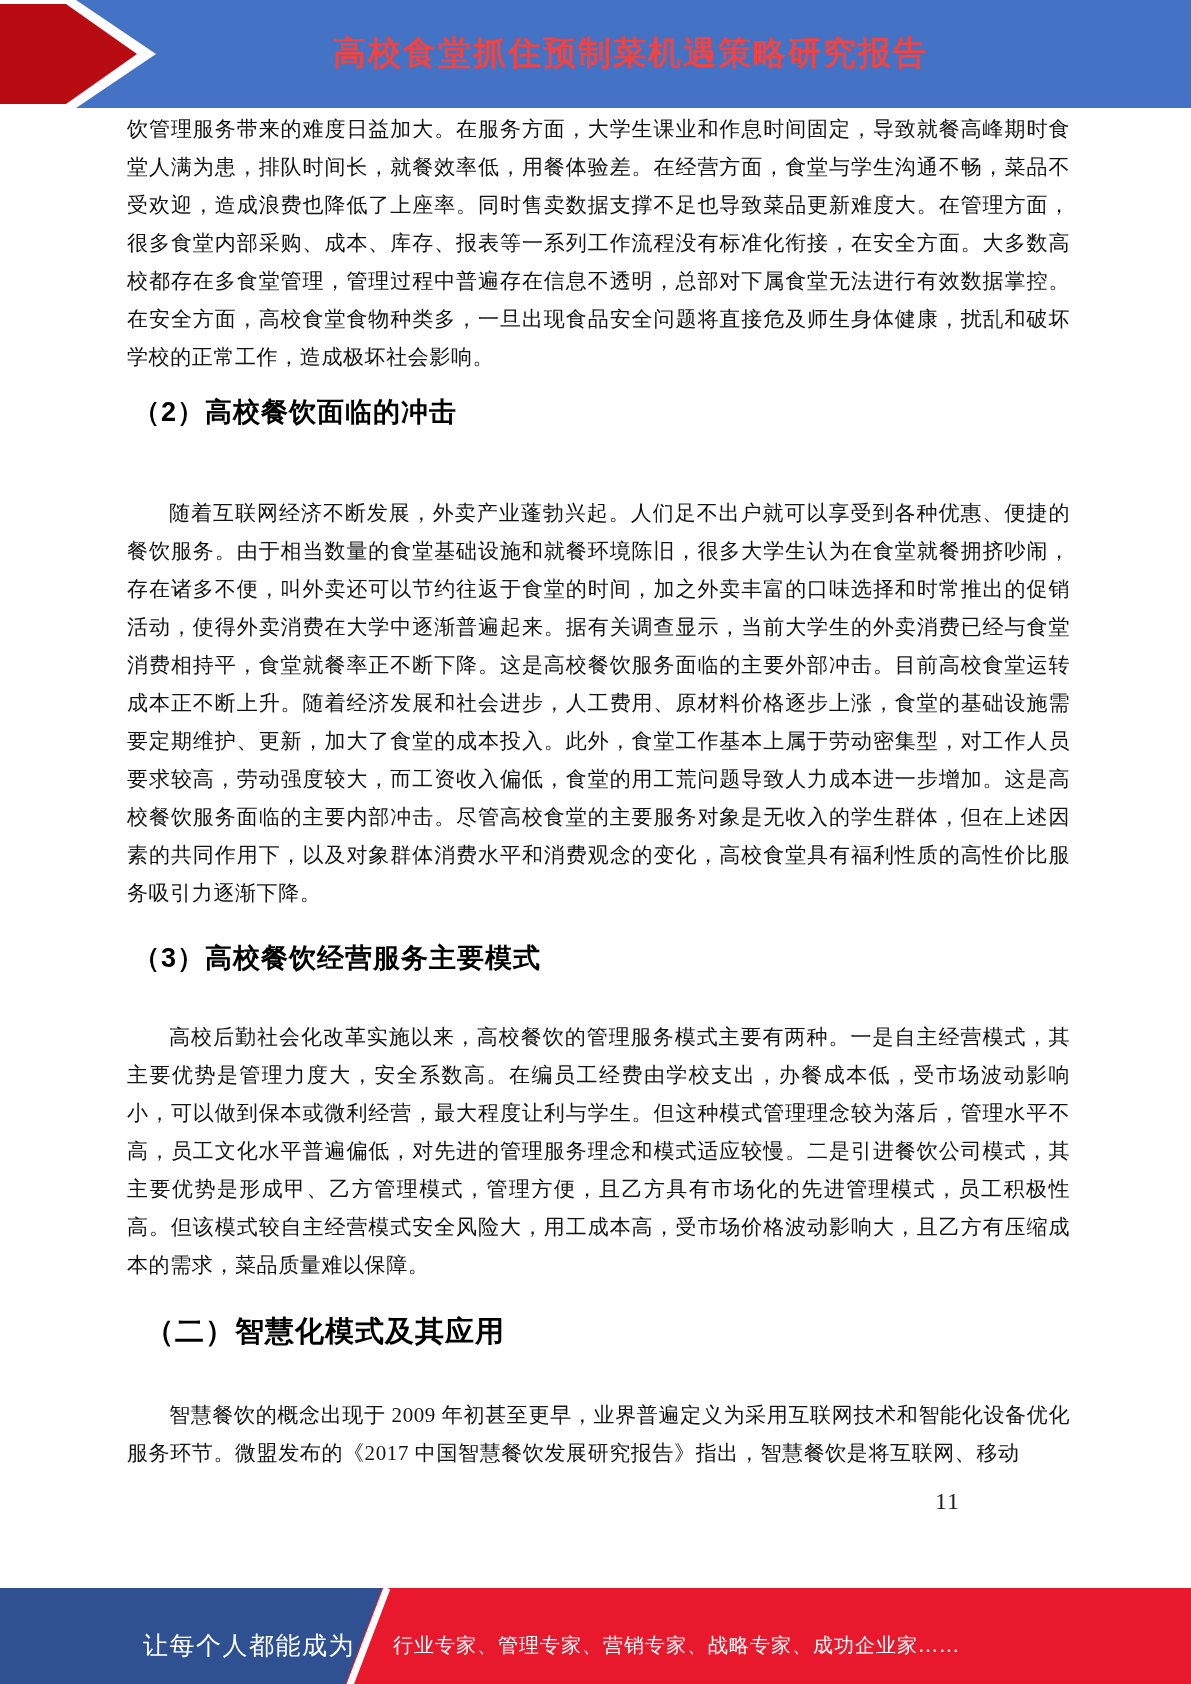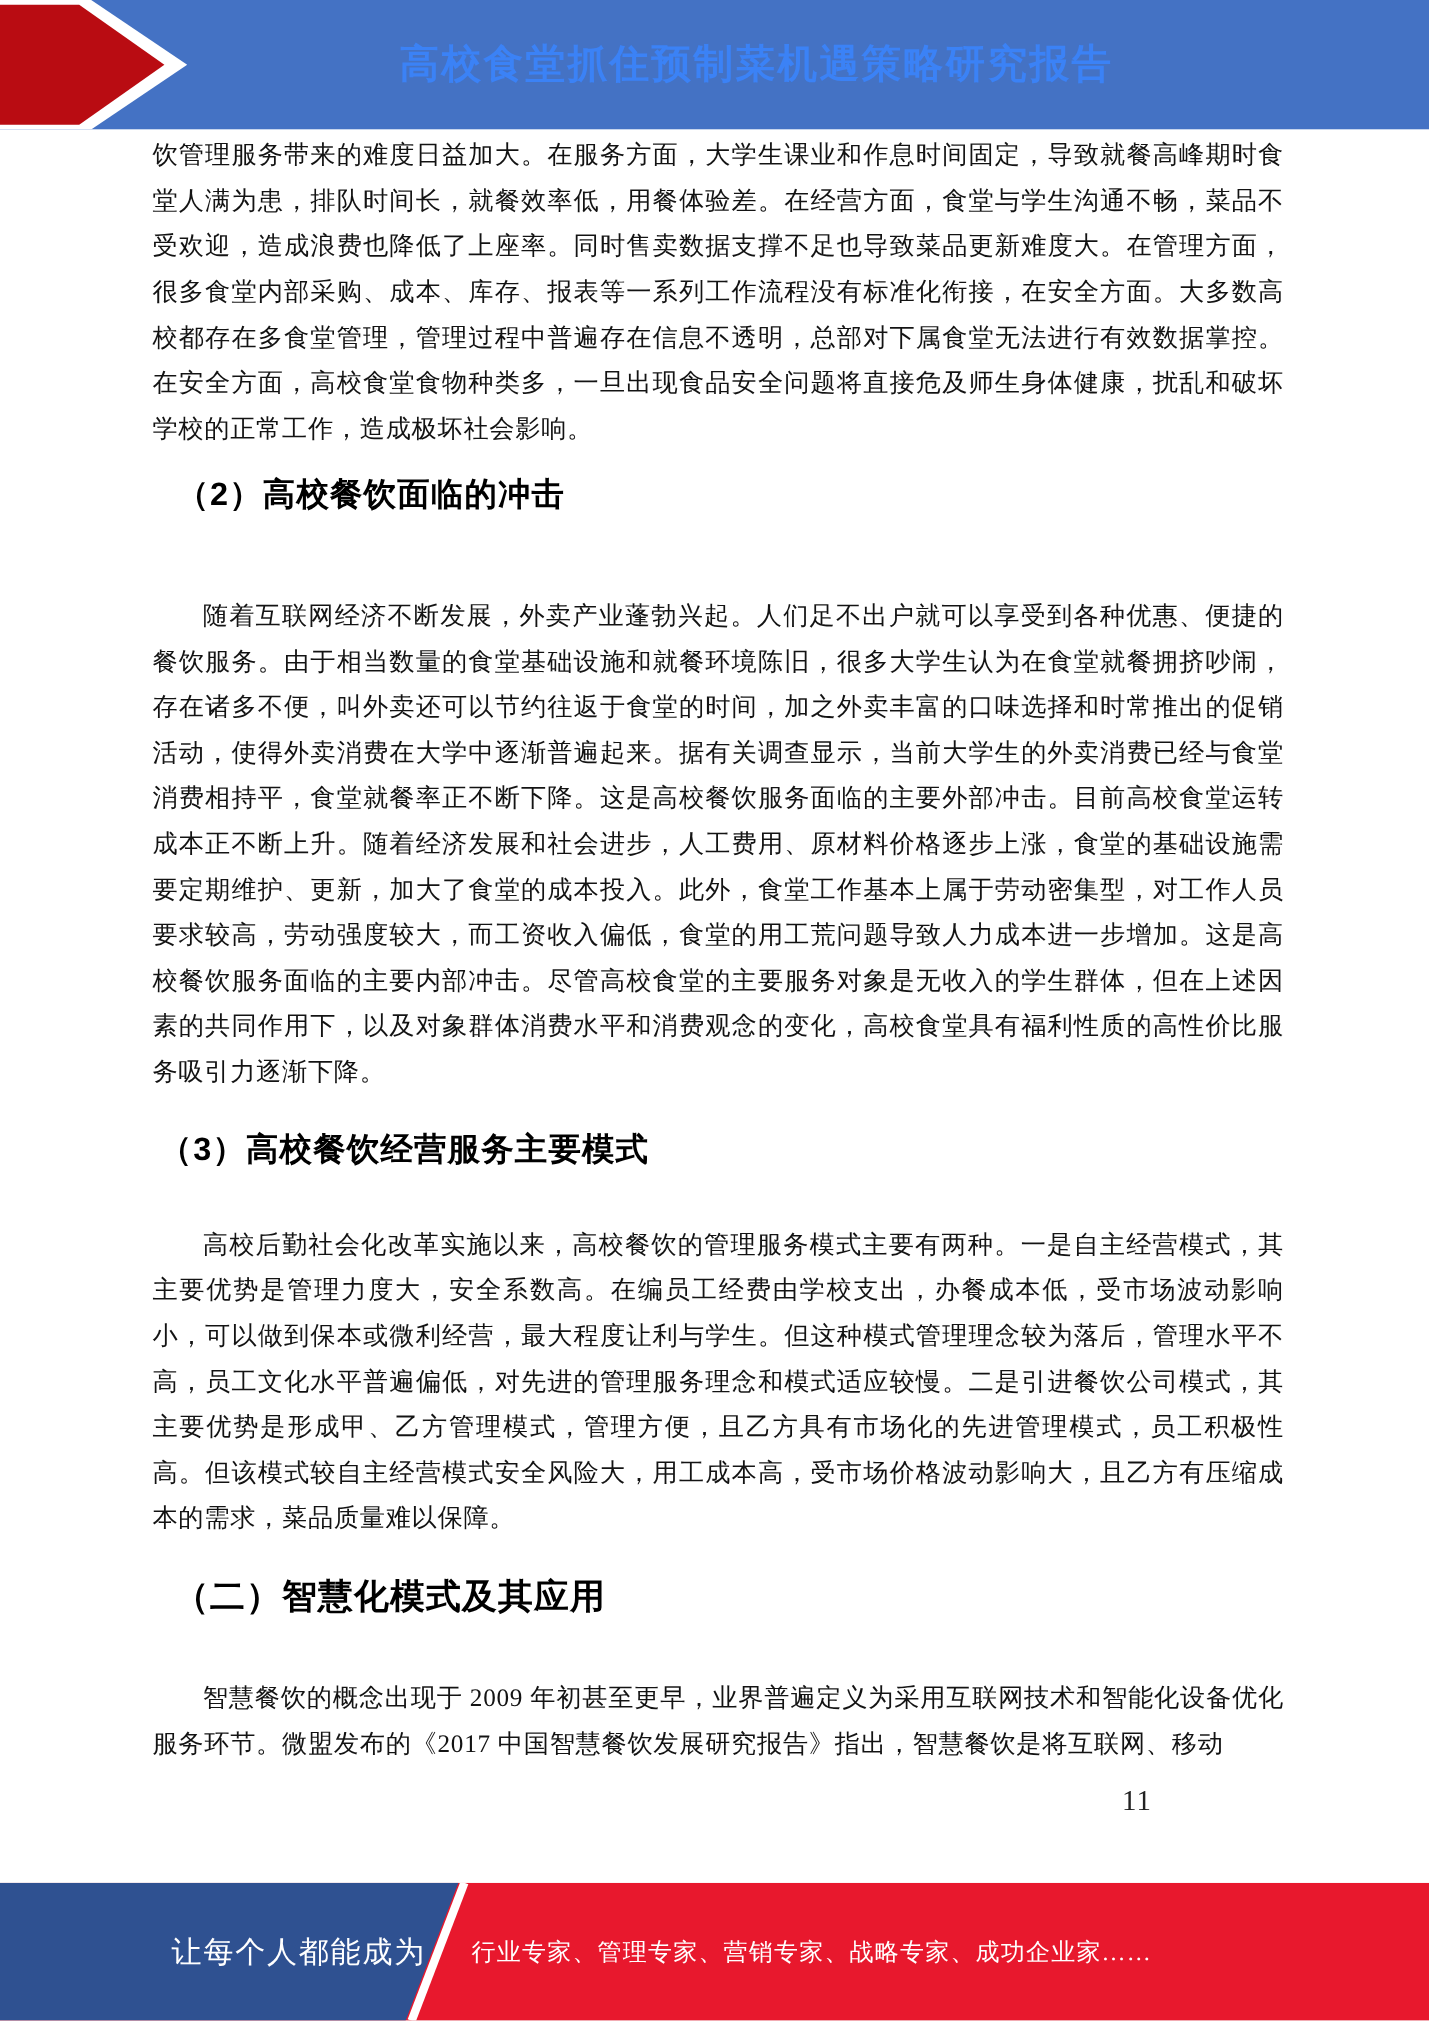--- a/index.html
+++ b/index.html
@@ -12,46 +12,46 @@
     font-family: "Liberation Serif", "DejaVu Serif", serif;
     overflow: hidden;
   }
 
   
   .header-banner { position:absolute; top:0; left:0; width:1191px; height:108px; }
   .header-banner svg { display:block; }
   .header-title {
     position:absolute; top:0; left:160px; right:90px; height:106px;
     display:flex; align-items:center; justify-content:center;
-    color:#3b82f6; font-family:Liberation Serif, serif;
+    color:#ef4444; font-family:Liberation Serif, serif;
     font-weight:bold; font-size:33px; letter-spacing:2px; white-space:nowrap;
   }
 
   
   .body-text { position:absolute; top:110px; left:127px; width:943px; }
   .body-para {
     font-size:21px; line-height:38px; letter-spacing:0.6px;
     text-align:justify; color:#131313;
   }
   .indent { text-indent:2em; }
   .section-heading {
     font-family:"Liberation Sans","DejaVu Sans",sans-serif;
     font-weight:bold; color:#000000; letter-spacing:1px;
   }
-  .h-impact { font-size:27px; line-height:40px; margin:16px 0 62px 20px; }
+  .h-impact { font-size:27px; line-height:40px; margin:16px 0 62px 6px; }
   .h-modes  { font-size:27px; line-height:40px; margin:26px 0 40px 6px; }
   .h-smart  { font-size:29px; line-height:42px; margin:26px 0 44px 18px; }
 
   .page-number {
     position:absolute; top:1488px; left:935px;
     font-size:24px; color:#222222; letter-spacing:1px;
   }
 
   
-  .footer-banner { position:absolute; left:0; bottom:0; width:1191px; height:115px; }
+  .footer-banner { position:absolute; left:0; bottom:0; width:1191px; height:96px; }
   .footer-banner svg { display:block; }
   .footer-left-text {
     position:absolute; left:143px; top:0; height:115px;
     display:flex; align-items:center;
     color:#ffffff; font-size:25px; letter-spacing:1.5px; white-space:nowrap;
   }
   .footer-right-text {
     position:absolute; left:393px; top:0; height:115px;
     display:flex; align-items:center;
     color:#ffffff; font-size:20px; letter-spacing:1px; white-space:nowrap;

